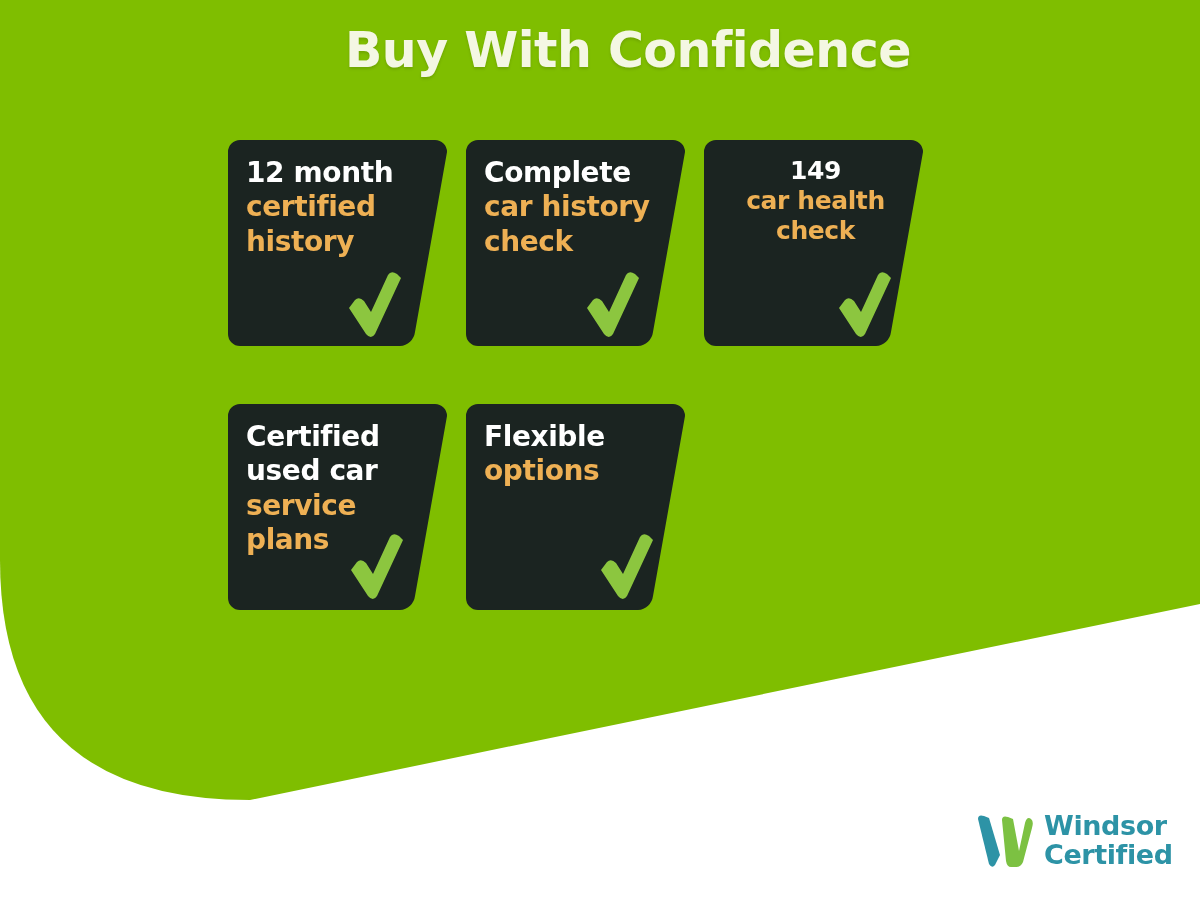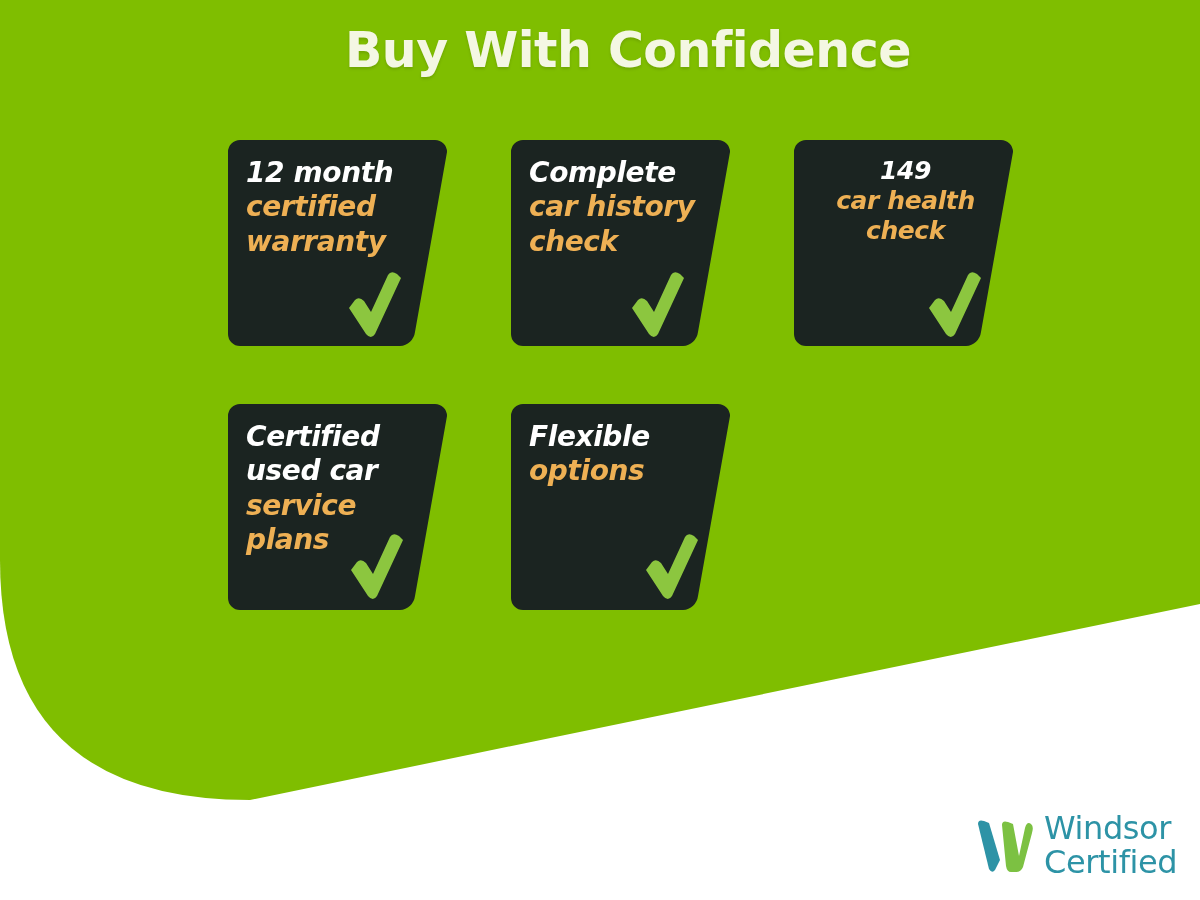--- a/index.html
+++ b/index.html
@@ -44,22 +44,21 @@
 
   
   .cards {
     position: absolute;
     left: 228px;
     top: 140px;
     width: 740px;
   }
   .card-row {
     display: flex;
-    gap: 64px;
-    font-style: italic;
+    gap: 19px;
   }
   .card-row.row2 { margin-top: 58px; }
 
   .card {
     position: relative;
     width: 219px;
     height: 206px;
     flex: 0 0 219px;
   }
   .card-body {
@@ -98,22 +97,22 @@
     position: absolute;
     left: 975px;
     top: 812px;
     display: flex;
     align-items: center;
     gap: 11px;
   }
   .logo-mark { width: 58px; height: 52px; flex: 0 0 58px; }
   .logo-words {
     font-family: "DejaVu Sans", sans-serif;
-    font-size: 32px;
-    font-weight: 400;
+    font-size: 27px;
+    font-weight: 700;
     line-height: 1.06;
     color: #2d93a6;
     letter-spacing: -0.4px;
   }
   .logo-words span { display: block; }
 </style>
 </head>
 <body>
 
 <div id="stage">
@@ -128,21 +127,21 @@
 
     <div class="card-row row1">
 
       <div class="card c1">
         <svg class="card-body" viewBox="0 0 219 206" preserveAspectRatio="none" aria-hidden="true">
           <path d="M12,0 H207 A12,12 0 0 1 219,12 L187,192 A16,16 0 0 1 172,206 H12 A12,12 0 0 1 0,194 V12 A12,12 0 0 1 12,0 Z" fill="#1b2421"></path>
         </svg>
         <div class="card-text">
           <span class="ln-white">12 month</span>
           <span class="ln-gold">certified</span>
-          <span class="ln-gold">warranty</span>
+          <span class="ln-gold">history</span>
         </div>
         <svg class="check check-r1" viewBox="0 0 58 66" aria-hidden="true">
           <path d="M4,36 L10,28 Q14,24 19,29 L26,40 L43,3 Q46,-2 52,2 L56,6 L30,62 Q26,68 21,62 Z" fill="#8cc63f"></path>
         </svg>
       </div>
 
       <div class="card c2">
         <svg class="card-body" viewBox="0 0 219 206" preserveAspectRatio="none" aria-hidden="true">
           <path d="M12,0 H207 A12,12 0 0 1 219,12 L187,192 A16,16 0 0 1 172,206 H12 A12,12 0 0 1 0,194 V12 A12,12 0 0 1 12,0 Z" fill="#1b2421"></path>
         </svg>

